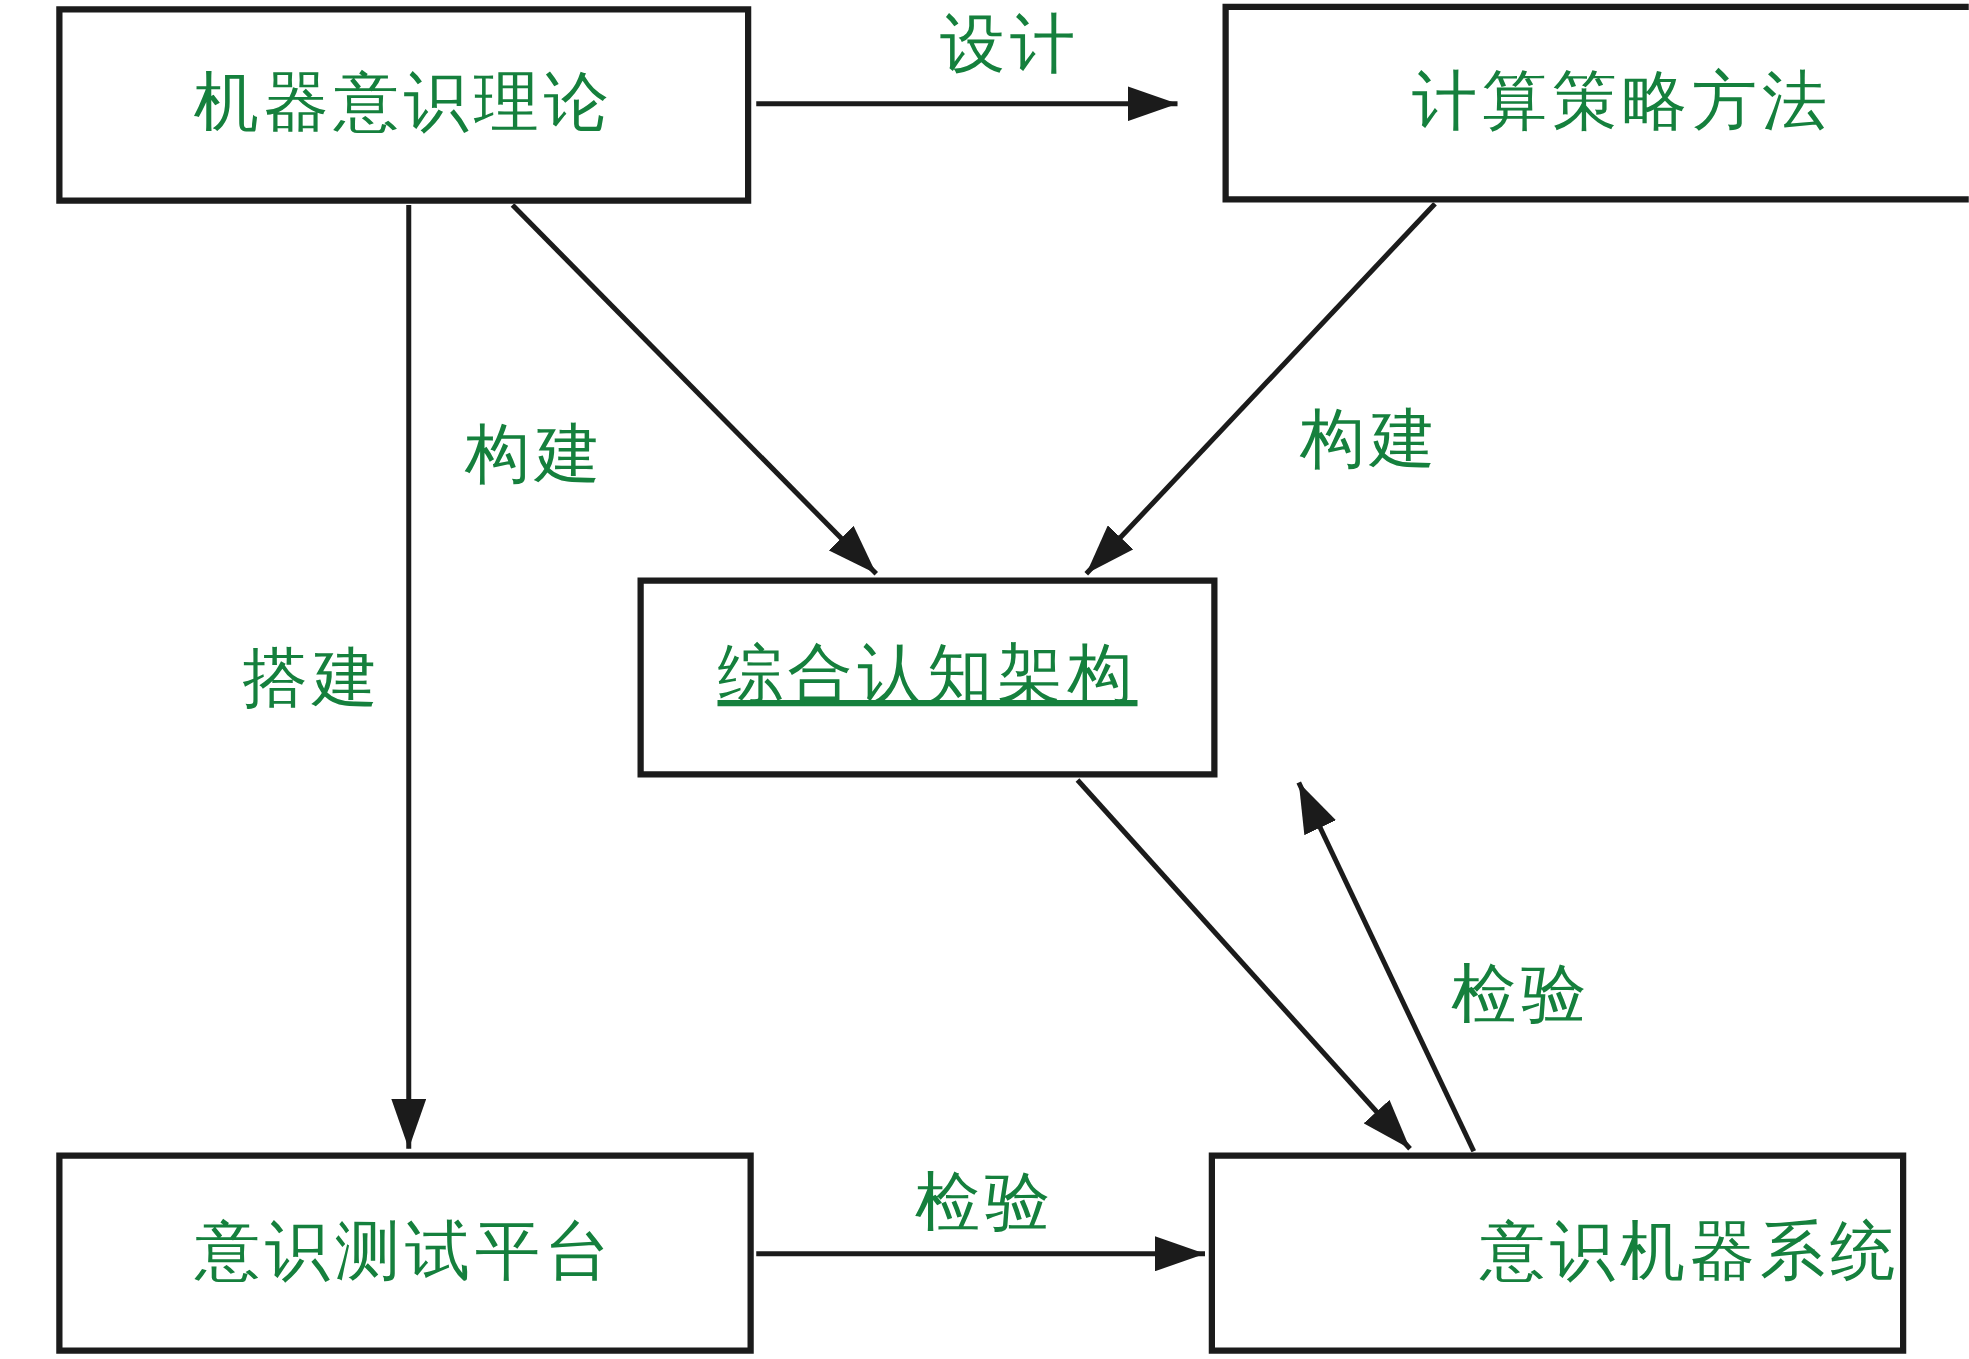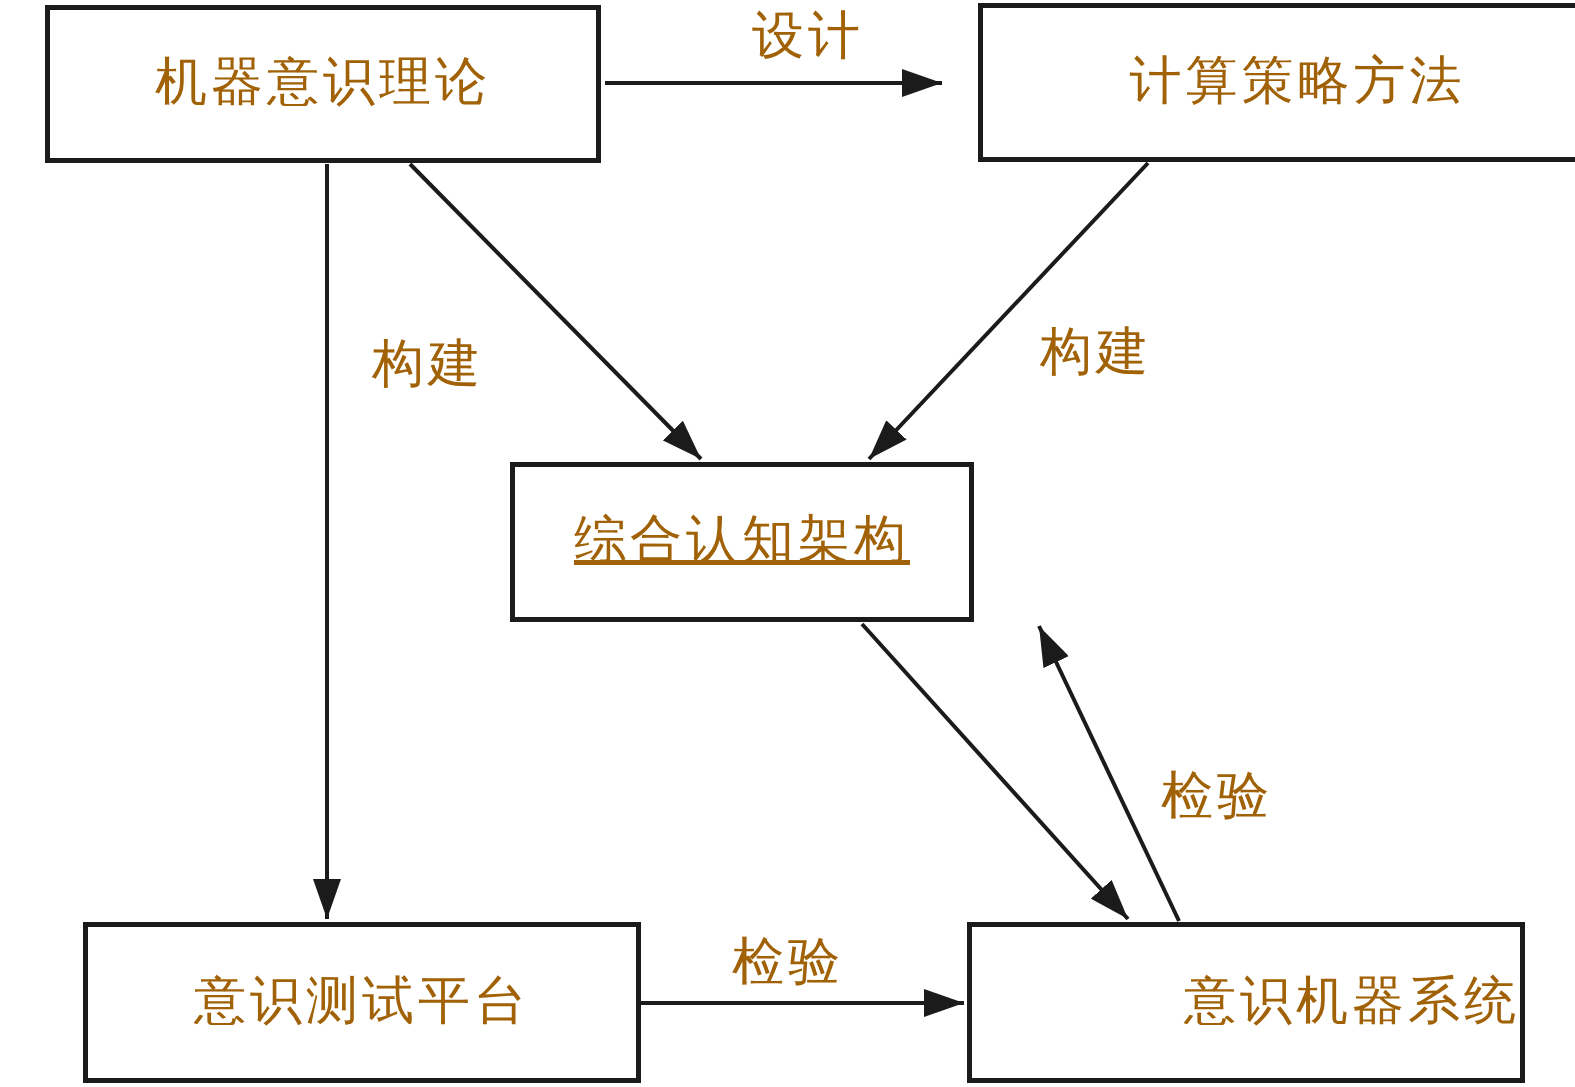--- a/index.html
+++ b/index.html
@@ -9,21 +9,21 @@
     width: 1575px;
     height: 1087px;
     overflow: hidden;
   }
   .canvas {
     position: relative;
     width: 1575px;
     height: 1087px;
     background: #ffffff;
     font-family: "DejaVu Serif", "Liberation Serif", serif;
-    color: #a16207;
+    color: #15803d;
   }
   svg.arrow-layer {
     position: absolute;
     left: 0; top: 0;
     width: 1575px;
     height: 1087px;
   }
   .node {
     position: absolute;
     box-sizing: border-box;
@@ -33,21 +33,21 @@
     align-items: center;
     justify-content: center;
     font-size: 52px;
     letter-spacing: 4px;
     white-space: nowrap;
   }
   .node span { transform: translateY(-2px); }
   .node-theory       { left: 45px;  top: 5px;   width: 556px; height: 158px; }
   .node-strategy     { left: 978px; top: 3px;   width: 639px; height: 159px; }
   .node-architecture { left: 510px; top: 462px; width: 464px; height: 160px; text-decoration: underline; }
-  .node-platform     { left: 45px;  top: 922px; width: 558px; height: 161px; margin-left: 38px; }
+  .node-platform     { left: 45px;  top: 922px; width: 558px; height: 161px; }
   .node-system       { left: 967px; top: 922px; width: 558px; height: 161px; justify-content: flex-end; }
   .edge-label {
     position: absolute;
     transform: translate(-50%, -50%);
     font-size: 52px;
     letter-spacing: 4px;
     white-space: nowrap;
     background: transparent;
   }
   .lbl-design      { left: 775px;  top: 36px; margin-left: 33px;  }
@@ -90,16 +90,17 @@
   <div class="node node-platform">
     <span>意识测试平台</span>
   </div>
   <div class="node node-system">
     <span>意识机器系统</span>
   </div>
 
   <div class="edge-label lbl-design">设计</div>
   <div class="edge-label lbl-build-left">构建</div>
   <div class="edge-label lbl-build-right">构建</div>
+  <div class="edge-label lbl-setup">搭建</div>
   <div class="edge-label lbl-verify-up">检验</div>
   <div class="edge-label lbl-verify-h">检验</div>
 
 </div>
 
 </body></html>

